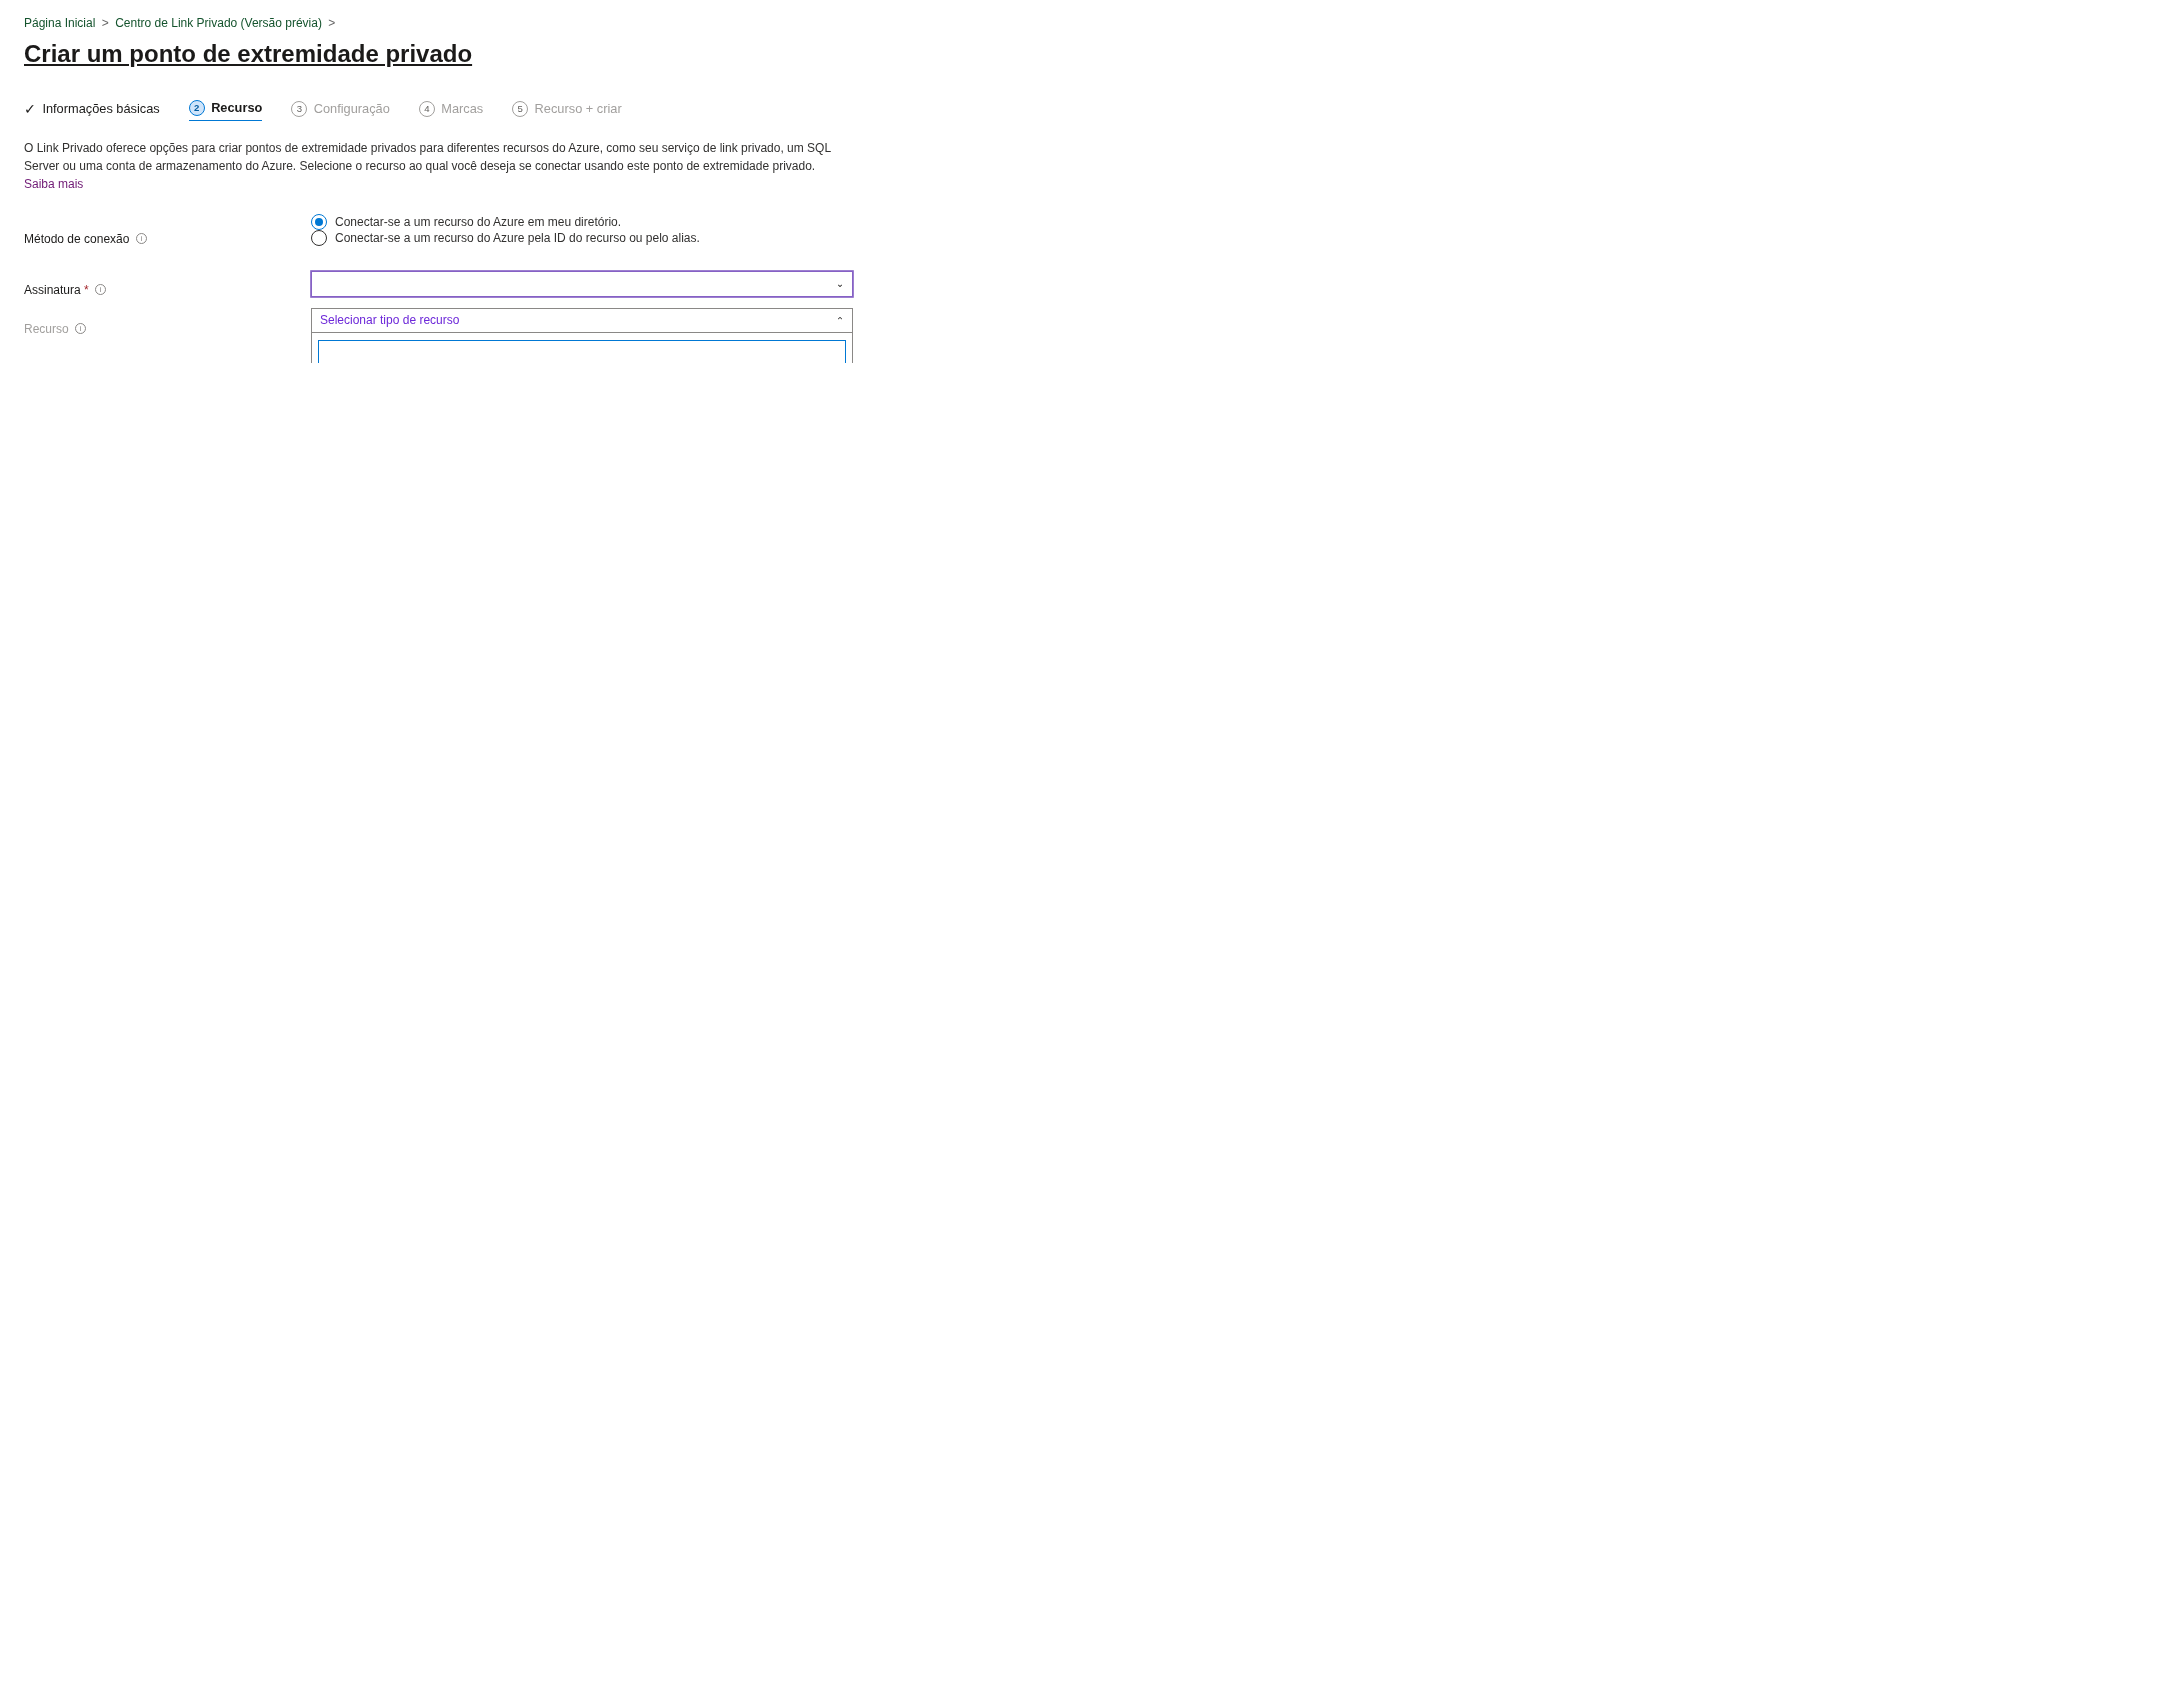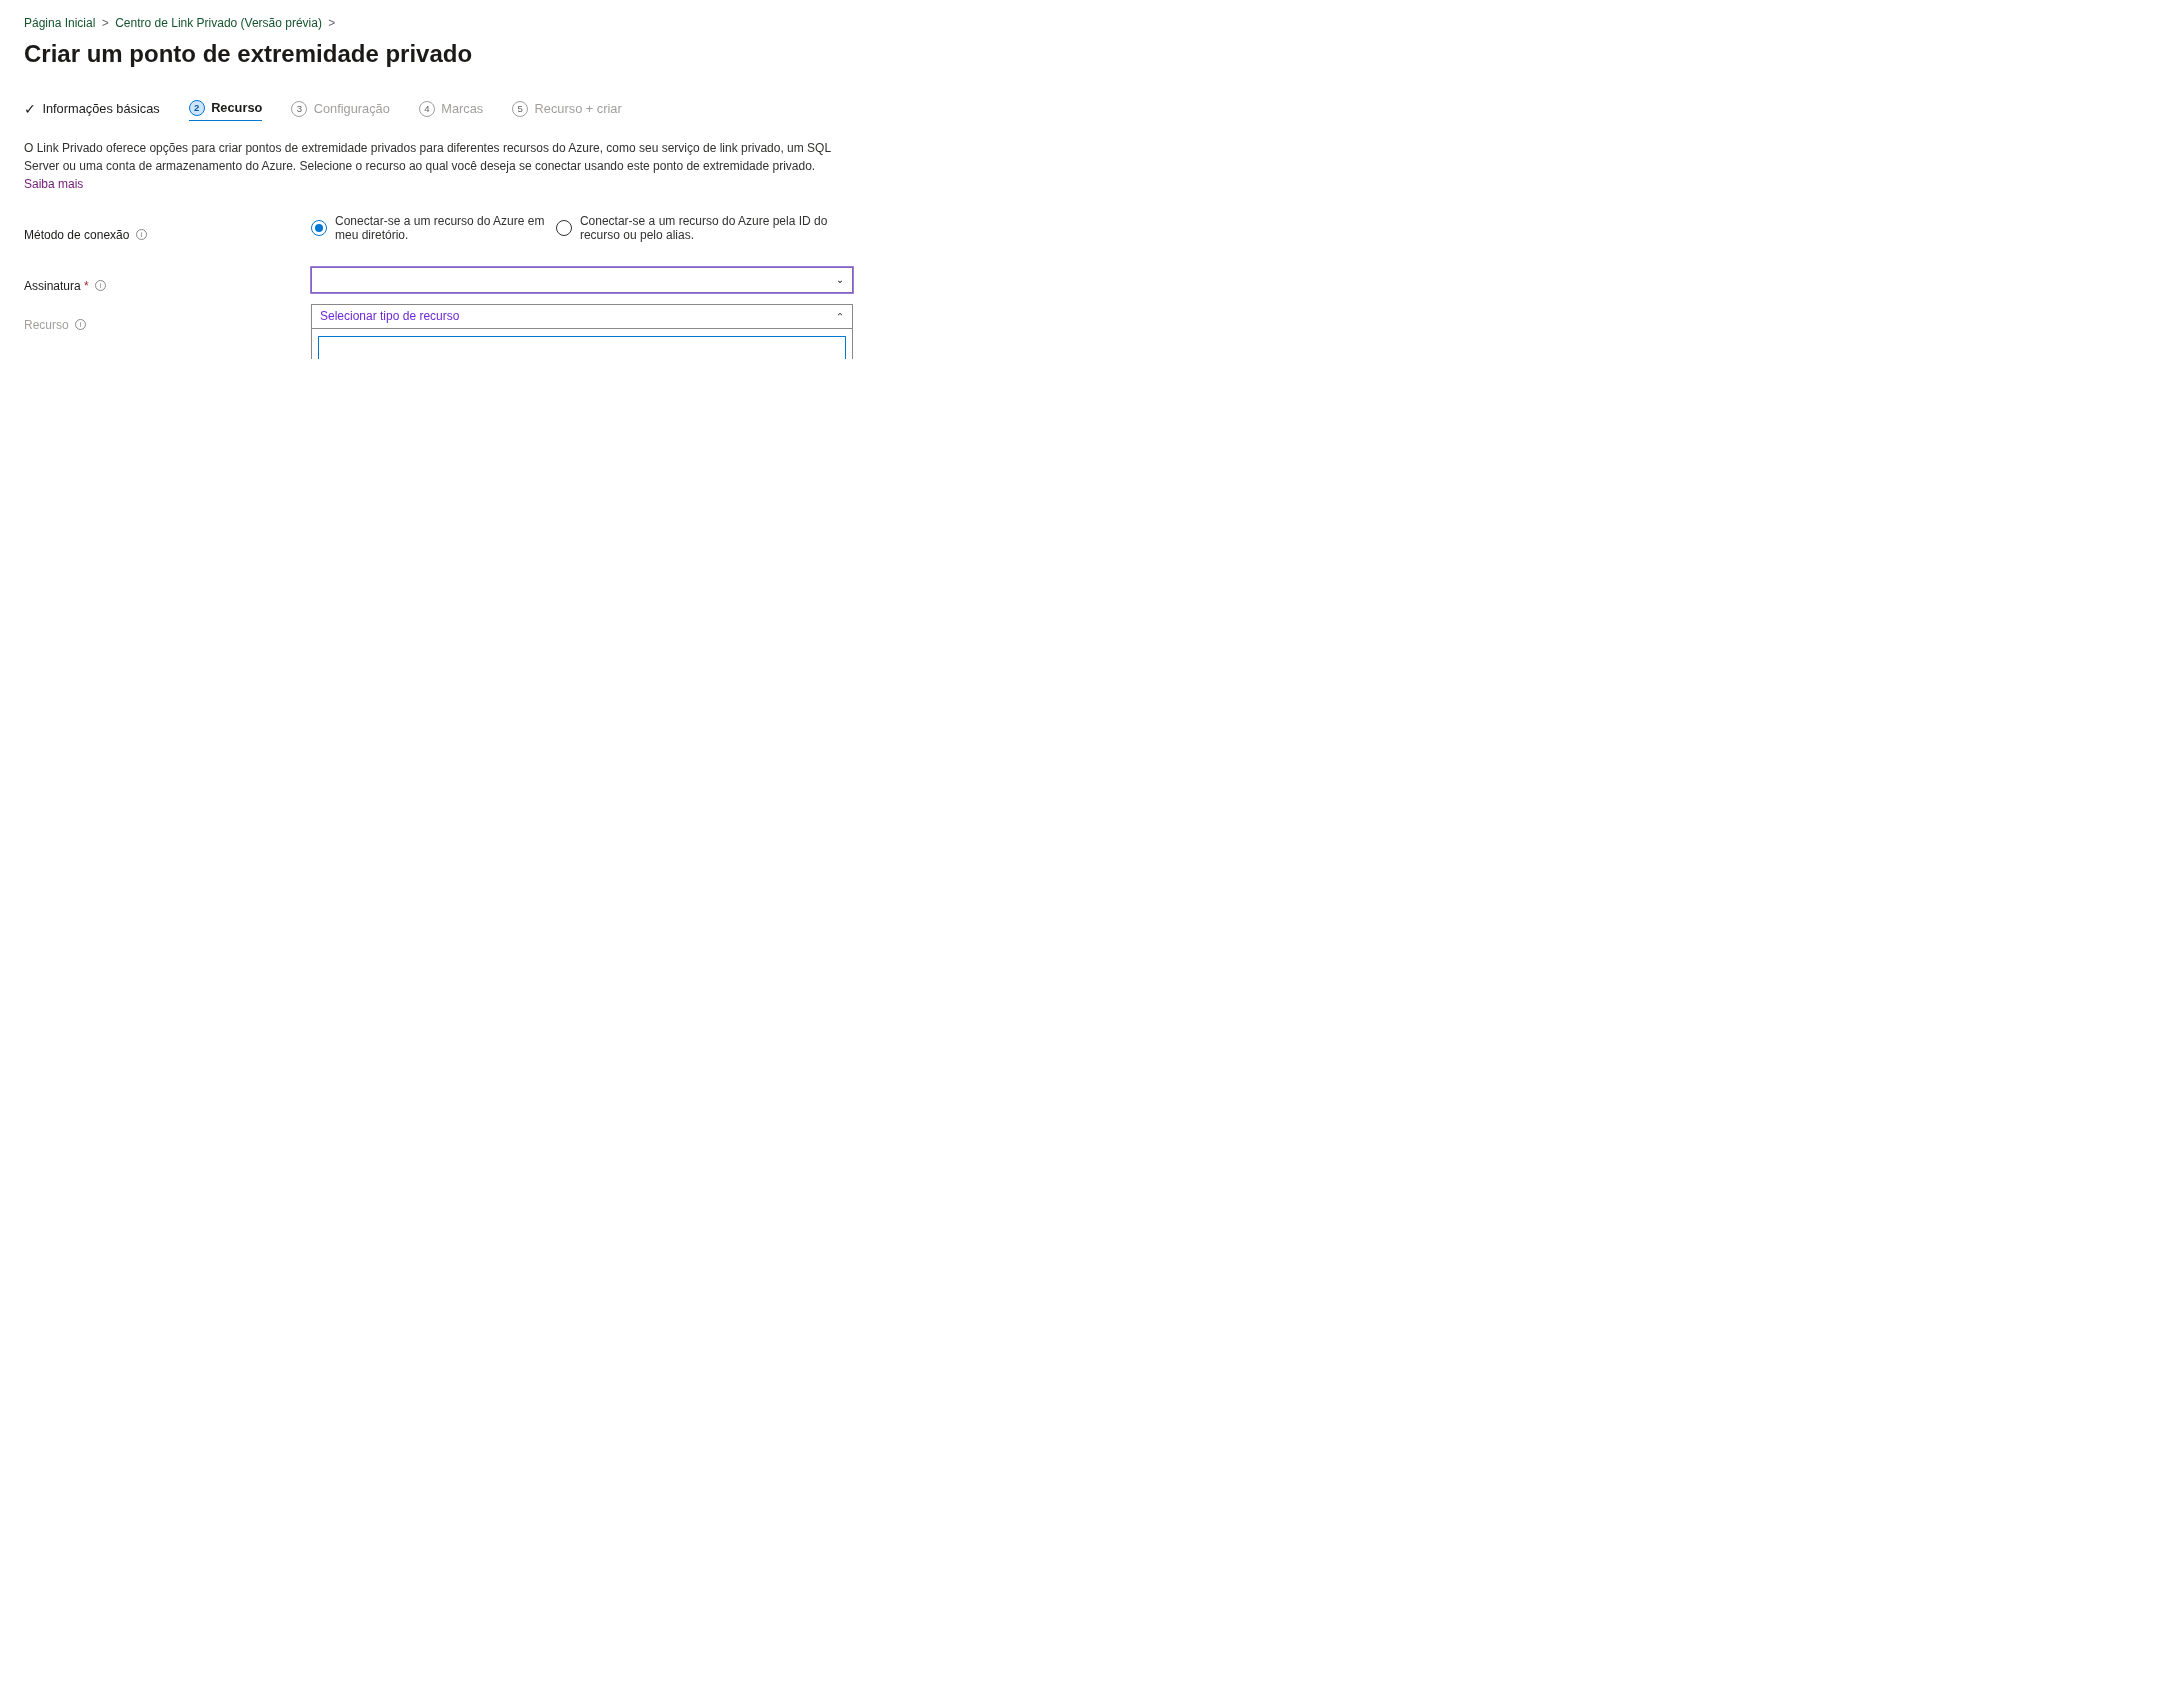--- a/index.html
+++ b/index.html
@@ -6,21 +6,21 @@
   body {
     font-family: "Segoe UI", -apple-system, BlinkMacSystemFont, sans-serif;
     color: #323130;
     background: #fff;
     padding: 16px 24px;
     font-size: 12px;
   }
   .breadcrumb { font-size: 12px; margin-bottom: 9.6px; display: flex; align-items: center; gap: 6.4px; }
   .breadcrumb a { color: #14532d; text-decoration: none; }
   .chev { color: #666; }
-  h1.page-title { font-size: 24px; font-weight: 600; color: #1b1a19; margin-bottom: 32px; }
+  h1.page-title { font-size: 24px; font-weight: 600; color: #1b1a19; margin-bottom: 32px; text-decoration: underline; }
   .tabs { display: flex; gap: 29px; border-bottom: none; margin-bottom: 17.5px; align-items: flex-end; }
   .tab { display: flex; align-items: center; gap: 6.4px; padding-bottom: 4.8px; cursor: pointer; color: #605e5c; font-size: 12.8px; }
   .tab.completed { color: #1b1a19; }
   .tab.active { color: #1b1a19; font-weight: 600; border-bottom: 1.6px solid #0078d4; }
   .tab.disabled { color: #a19f9d; }
   .tab .checkmark { font-size: 14.3px; color: #1b1a19; }
   .tab .num {
     width: 16px; height: 16px; border-radius: 50%;
     border: 0.8px solid #a19f9d; font-size: 9.6px;
     display: inline-flex; align-items: center; justify-content: center;
@@ -33,21 +33,21 @@
   .form-label { width: 287px; flex-shrink: 0; font-size: 12px; color: #1b1a19; display: flex; align-items: center; gap: 1.6px; padding-top: 3.2px; }
   .form-label.muted { color: #a19f9d; }
   .req { color: #a4262c; margin-left: 1.6px; }
   .info-icon {
     width: 11px; height: 11px; border: 0.8px solid #8a8886;
     border-radius: 50%; display: inline-flex; align-items: center;
     justify-content: center; font-size: 8px; color: #8a8886; margin-left: 4.8px;
     font-style: normal;
   }
   .form-control-col { flex: 1; max-width: 542px; }
-  .radio-group { display: flex; flex-direction: row; gap: 8px; }
+  .radio-group { display: flex; flex-direction: column; }
   .radio-opt { display: flex; align-items: center; gap: 8px; cursor: pointer; }
   .radio {
     width: 16px; height: 16px; border: 0.8px solid #323130; border-radius: 50%;
     position: relative; flex-shrink: 0;
   }
   .radio.checked { border-color: #0078d4; }
   .radio.checked::after {
     content: ''; position: absolute; width: 8px; height: 8px;
     background: #0078d4; border-radius: 50%; top: 3.2px; left: 3.2px;
   }

